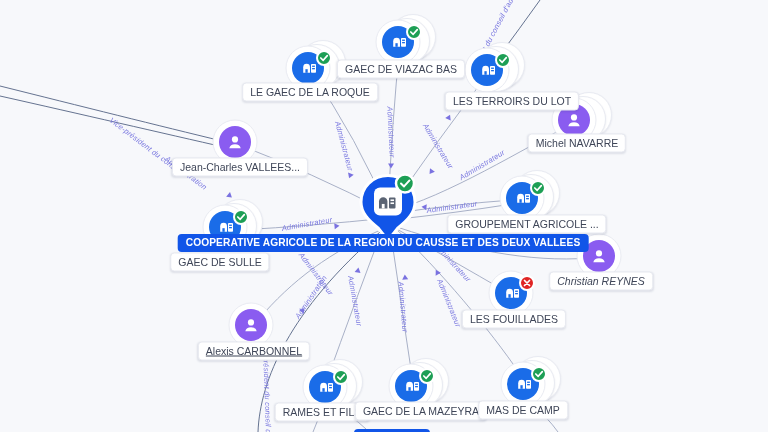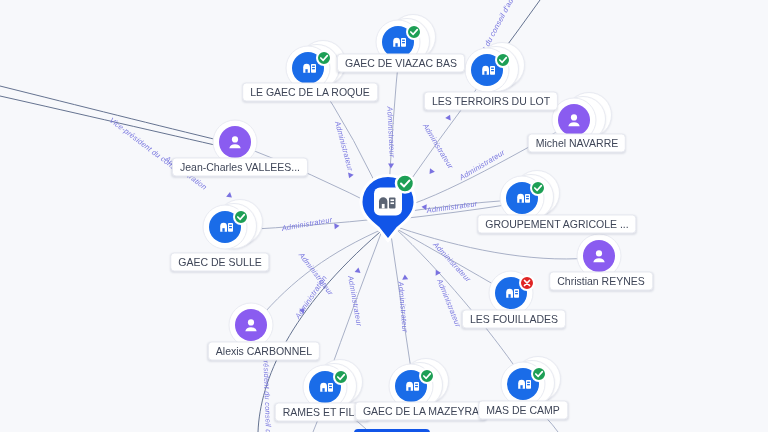--- a/index.html
+++ b/index.html
@@ -109,21 +109,21 @@
               <rect x="7.4" y="11.2" width="2.3" height="3.6" fill="#1a6ce8"></rect>
             </g>
           </g>
     <g transform="translate(32,8)">
             <g>
               <circle cx="8" cy="8" r="7" fill="#1d9f55" stroke="#ffffff" stroke-width="2"></circle>
               <polyline points="4.8,8 7.2,10.3 11.3,5.6" fill="none" stroke="#ffffff" stroke-width="1.7" stroke-linecap="round" stroke-linejoin="round"></polyline>
             </g>
           </g>
   </svg></div>
-      <div class="node-label" style="left: 401px; top: 63px;">GAEC DE VIAZAC BAS</div>
+      <div class="node-label" style="left: 401px; top: 69px;">GAEC DE VIAZAC BAS</div>
       <div class="stackc" style="left: 479px; top: 42px; width: 44px; height: 44px; z-index: 4;"></div>
       <div class="stackc" style="left: 473px; top: 46px; width: 44px; height: 44px; z-index: 4;"></div>
       <div class="node-ico" style="left: 489px; top: 72px;"><svg width="52" height="52" viewBox="0 0 52 52">
     <circle cx="24" cy="26" r="22" fill="#ffffff" stroke="#e9ebf2" stroke-width="1"></circle>
     <circle cx="24" cy="26" r="16" fill="#1a6ce8"></circle>
     <g transform="translate(14,16) scale(1.0)">
             <g fill="#ffffff">
               <path d="M5.2,14.8 v-5.6 a3.4,3.4 0 0 1 6.8,0 v5.6 z"></path>
               <rect x="13" y="6" width="5" height="8.8" rx="0.8"></rect>
               <rect x="14.1" y="7.6" width="2.8" height="1.3" fill="#1a6ce8"></rect>
@@ -131,21 +131,21 @@
               <rect x="7.4" y="11.2" width="2.3" height="3.6" fill="#1a6ce8"></rect>
             </g>
           </g>
     <g transform="translate(32,8)">
             <g>
               <circle cx="8" cy="8" r="7" fill="#1d9f55" stroke="#ffffff" stroke-width="2"></circle>
               <polyline points="4.8,8 7.2,10.3 11.3,5.6" fill="none" stroke="#ffffff" stroke-width="1.7" stroke-linecap="round" stroke-linejoin="round"></polyline>
             </g>
           </g>
   </svg></div>
-      <div class="node-label" style="left: 491px; top: 101px;">LES TERROIRS DU LOT</div>
+      <div class="node-label" style="left: 512px; top: 101px;">LES TERROIRS DU LOT</div>
       <div class="stackc" style="left: 566px; top: 92px; width: 44px; height: 44px; z-index: 4;"></div>
       <div class="stackc" style="left: 560px; top: 96px; width: 44px; height: 44px; z-index: 4;"></div>
       <div class="node-ico" style="left: 576px; top: 122px;"><svg width="52" height="52" viewBox="0 0 52 52">
     <circle cx="24" cy="26" r="22" fill="#ffffff" stroke="#e9ebf2" stroke-width="1"></circle>
     <circle cx="24" cy="26" r="16" fill="#8a5cf0"></circle>
     <g transform="translate(14,16) scale(1.0)">
             <g fill="#ffffff">
               <circle cx="10" cy="7.4" r="3.1"></circle>
               <path d="M4.3,16.2 a5.8,4.8 0 0 1 11.4,0 z"></path>
             </g>
@@ -179,21 +179,21 @@
               <rect x="7.4" y="11.2" width="2.3" height="3.6" fill="#1a6ce8"></rect>
             </g>
           </g>
     <g transform="translate(32,8)">
             <g>
               <circle cx="8" cy="8" r="7" fill="#1d9f55" stroke="#ffffff" stroke-width="2"></circle>
               <polyline points="4.8,8 7.2,10.3 11.3,5.6" fill="none" stroke="#ffffff" stroke-width="1.7" stroke-linecap="round" stroke-linejoin="round"></polyline>
             </g>
           </g>
   </svg></div>
-      <div class="node-label" style="left: 557px; top: 224px;">GROUPEMENT AGRICOLE ...</div>
+      <div class="node-label" style="left: 527px; top: 224px;">GROUPEMENT AGRICOLE ...</div>
       <div class="stackc" style="left: 217px; top: 199px; width: 44px; height: 44px; z-index: 4;"></div>
       <div class="stackc" style="left: 211px; top: 203px; width: 44px; height: 44px; z-index: 4;"></div>
       <div class="node-ico" style="left: 227px; top: 229px;"><svg width="52" height="52" viewBox="0 0 52 52">
     <circle cx="24" cy="26" r="22" fill="#ffffff" stroke="#e9ebf2" stroke-width="1"></circle>
     <circle cx="24" cy="26" r="16" fill="#1a6ce8"></circle>
     <g transform="translate(14,16) scale(1.0)">
             <g fill="#ffffff">
               <path d="M5.2,14.8 v-5.6 a3.4,3.4 0 0 1 6.8,0 v5.6 z"></path>
               <rect x="13" y="6" width="5" height="8.8" rx="0.8"></rect>
               <rect x="14.1" y="7.6" width="2.8" height="1.3" fill="#1a6ce8"></rect>
@@ -213,21 +213,21 @@
     <circle cx="24" cy="26" r="22" fill="#ffffff" stroke="#e9ebf2" stroke-width="1"></circle>
     <circle cx="24" cy="26" r="16" fill="#8a5cf0"></circle>
     <g transform="translate(14,16) scale(1.0)">
             <g fill="#ffffff">
               <circle cx="10" cy="7.4" r="3.1"></circle>
               <path d="M4.3,16.2 a5.8,4.8 0 0 1 11.4,0 z"></path>
             </g>
           </g>
 
   </svg></div>
-      <div class="node-label" style="left: 601px; top: 281px;">Christian REYNES</div>
+      <div class="node-label" style="left: 601px; top: 281px; font-style: italic;">Christian REYNES</div>
       <div class="node-ico" style="left: 513px; top: 295px;"><svg width="52" height="52" viewBox="0 0 52 52">
     <circle cx="24" cy="26" r="22" fill="#ffffff" stroke="#e9ebf2" stroke-width="1"></circle>
     <circle cx="24" cy="26" r="16" fill="#1a6ce8"></circle>
     <g transform="translate(14,16) scale(1.0)">
             <g fill="#ffffff">
               <path d="M5.2,14.8 v-5.6 a3.4,3.4 0 0 1 6.8,0 v5.6 z"></path>
               <rect x="13" y="6" width="5" height="8.8" rx="0.8"></rect>
               <rect x="14.1" y="7.6" width="2.8" height="1.3" fill="#1a6ce8"></rect>
               <rect x="14.1" y="10" width="2.8" height="1.3" fill="#1a6ce8"></rect>
               <rect x="7.4" y="11.2" width="2.3" height="3.6" fill="#1a6ce8"></rect>
@@ -245,21 +245,21 @@
     <circle cx="24" cy="26" r="22" fill="#ffffff" stroke="#e9ebf2" stroke-width="1"></circle>
     <circle cx="24" cy="26" r="16" fill="#8a5cf0"></circle>
     <g transform="translate(14,16) scale(1.0)">
             <g fill="#ffffff">
               <circle cx="10" cy="7.4" r="3.1"></circle>
               <path d="M4.3,16.2 a5.8,4.8 0 0 1 11.4,0 z"></path>
             </g>
           </g>
 
   </svg></div>
-      <div class="node-label" style="left: 264px; top: 351px;">Alexis CARBONNEL</div>
+      <div class="node-label" style="left: 254px; top: 351px; text-decoration: underline;">Alexis CARBONNEL</div>
       <div class="stackc" style="left: 317px; top: 359px; width: 44px; height: 44px; z-index: 4;"></div>
       <div class="stackc" style="left: 311px; top: 363px; width: 44px; height: 44px; z-index: 4;"></div>
       <div class="node-ico" style="left: 327px; top: 389px;"><svg width="52" height="52" viewBox="0 0 52 52">
     <circle cx="24" cy="26" r="22" fill="#ffffff" stroke="#e9ebf2" stroke-width="1"></circle>
     <circle cx="24" cy="26" r="16" fill="#1a6ce8"></circle>
     <g transform="translate(14,16) scale(1.0)">
             <g fill="#ffffff">
               <path d="M5.2,14.8 v-5.6 a3.4,3.4 0 0 1 6.8,0 v5.6 z"></path>
               <rect x="13" y="6" width="5" height="8.8" rx="0.8"></rect>
               <rect x="14.1" y="7.6" width="2.8" height="1.3" fill="#1a6ce8"></rect>
@@ -332,15 +332,16 @@
         <rect x="35.5" y="30" width="3.5" height="1.6" fill="#ffffff"></rect>
         <rect x="26.8" y="31.5" width="2.8" height="4.5" fill="#ffffff"></rect>
       </g>
       <g>
         <circle cx="50" cy="11" r="9" fill="#1d9f55" stroke="#ffffff" stroke-width="2.5"></circle>
         <polyline points="46,11 49,14 54.5,8" fill="none" stroke="#ffffff" stroke-width="2" stroke-linecap="round" stroke-linejoin="round"></polyline>
       </g>
     </svg>
   </div>
 
+  <div class="center-label" id="center-label" style="left: 383px; top: 243px;">COOPERATIVE AGRICOLE DE LA REGION DU CAUSSE ET DES DEUX VALLEES</div>
 
   <div class="bottom-bar" id="bottom-bar" style="left: 354px; top: 429px; width: 76px; height: 8px;"></div>
 </div>
 
 </body></html>

